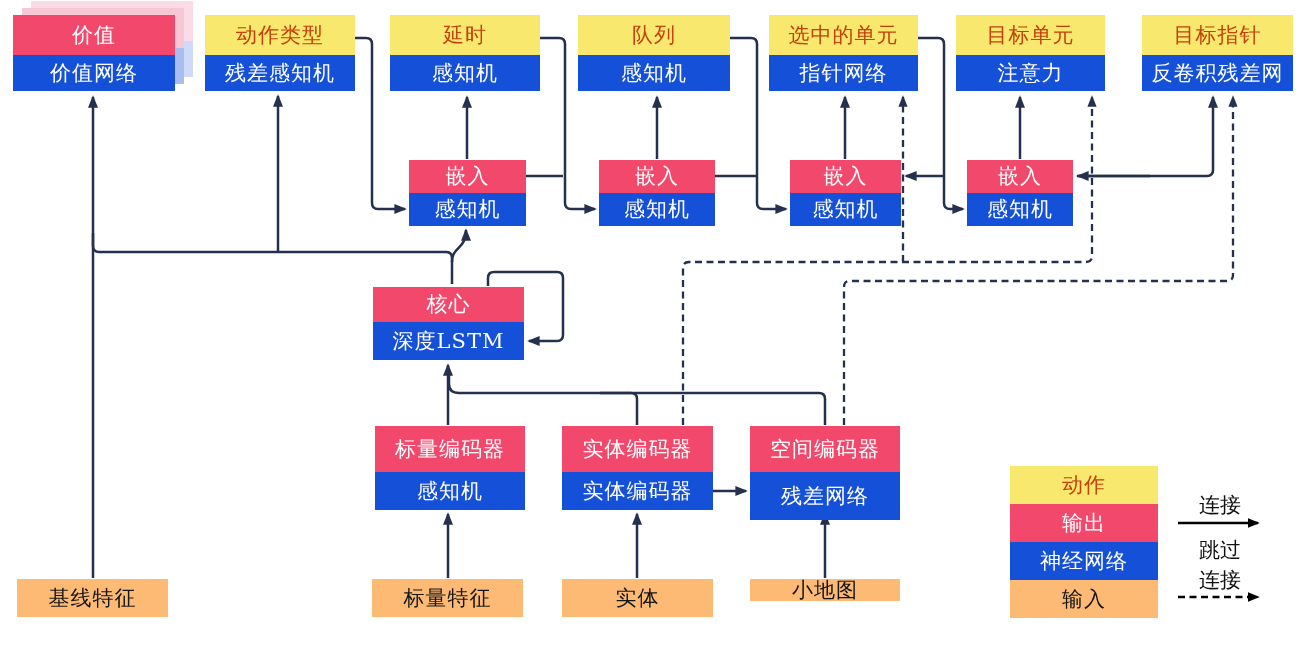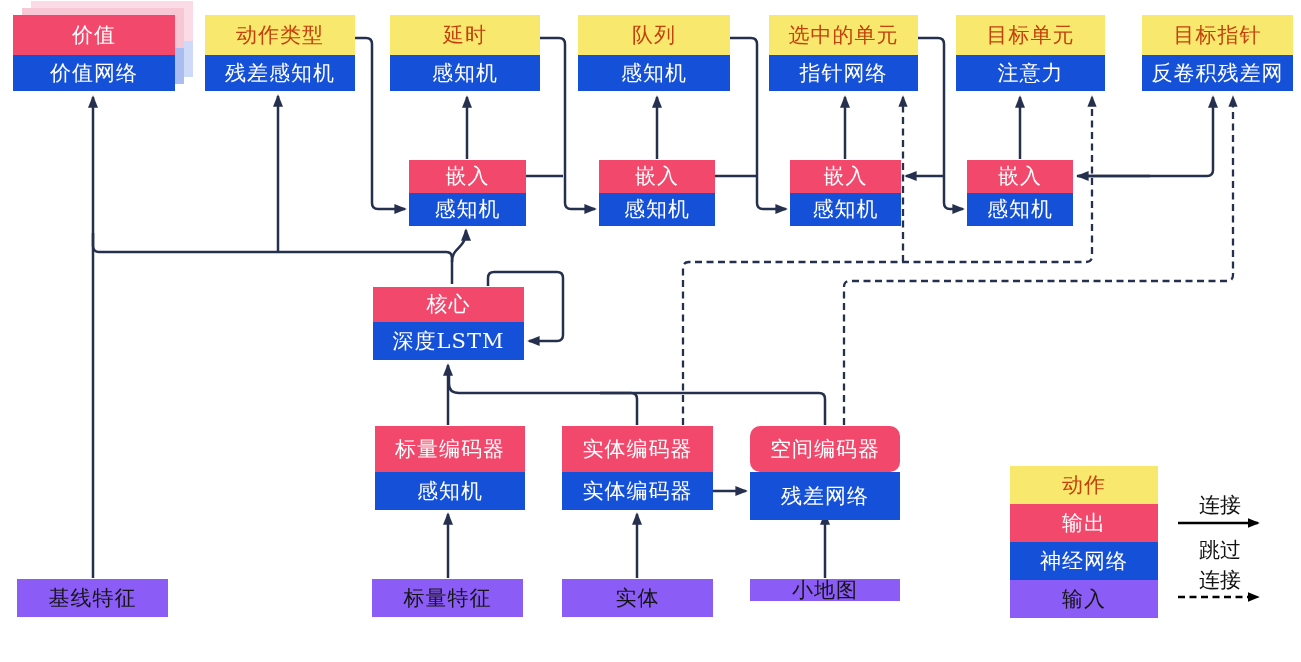--- a/index.html
+++ b/index.html
@@ -7,21 +7,21 @@
     position:relative;width:1301px;height:662px;background:#ffffff;overflow:hidden;
     font-family:"DejaVu Serif","Liberation Serif",serif;
   }
   .wires{position:absolute;left:0;top:0;width:1301px;height:662px;z-index:1;}
   .node{position:absolute;z-index:2;display:flex;flex-direction:column;}
   .cell{display:flex;align-items:center;justify-content:center;
         font-size:21px;line-height:1;letter-spacing:1px;white-space:nowrap;}
   .c-yellow{background:#f9e86e;color:#c2410c;}
   .c-red{background:#f2486c;color:#ffffff;}
   .c-blue{background:#1551d8;color:#ffffff;}
-  .c-green{background:#8b5cf6;color:#141414;}
+  .c-green{background:#fdba74;color:#141414;}
   .ghost{position:absolute;z-index:0;display:flex;flex-direction:column;}
   .g1-red{background:#f8c7d6;}  .g1-blue{background:#aabdf1;}
   .g2-red{background:#fbdbe5;}  .g2-blue{background:#cfdaf8;}
   .legend-label{position:absolute;z-index:2;color:#111111;font-size:21px;
         line-height:1;white-space:nowrap;transform:translateX(-50%);}
 </style>
 </head>
 <body>
 
 <div class="canvas">
@@ -138,21 +138,21 @@
 
   <div class="node" style="left:375px;top:426px;width:150px;">
     <div class="cell c-red" style="height:46px;">标量编码器</div>
     <div class="cell c-blue" style="height:38px;">感知机</div>
   </div>
   <div class="node" style="left:562px;top:426px;width:151px;">
     <div class="cell c-red" style="height:46px;">实体编码器</div>
     <div class="cell c-blue" style="height:38px;">实体编码器</div>
   </div>
   <div class="node" style="left:750px;top:426px;width:150px;">
-    <div class="cell c-red" style="height:46px;border-radius:10px;">空间编码器</div>
+    <div class="cell c-red" style="height:46px;">空间编码器</div>
     <div class="cell c-blue" style="height:48px;">残差网络</div>
   </div>
 
   <div class="node" style="left:17px;top:579px;width:151px;">
     <div class="cell c-green" style="height:38px;">基线特征</div>
   </div>
   <div class="node" style="left:562px;top:579px;width:151px;">
     <div class="cell c-green" style="height:38px;">实体</div>
   </div>
   <div class="node" style="left:372px;top:579px;width:151px;">

